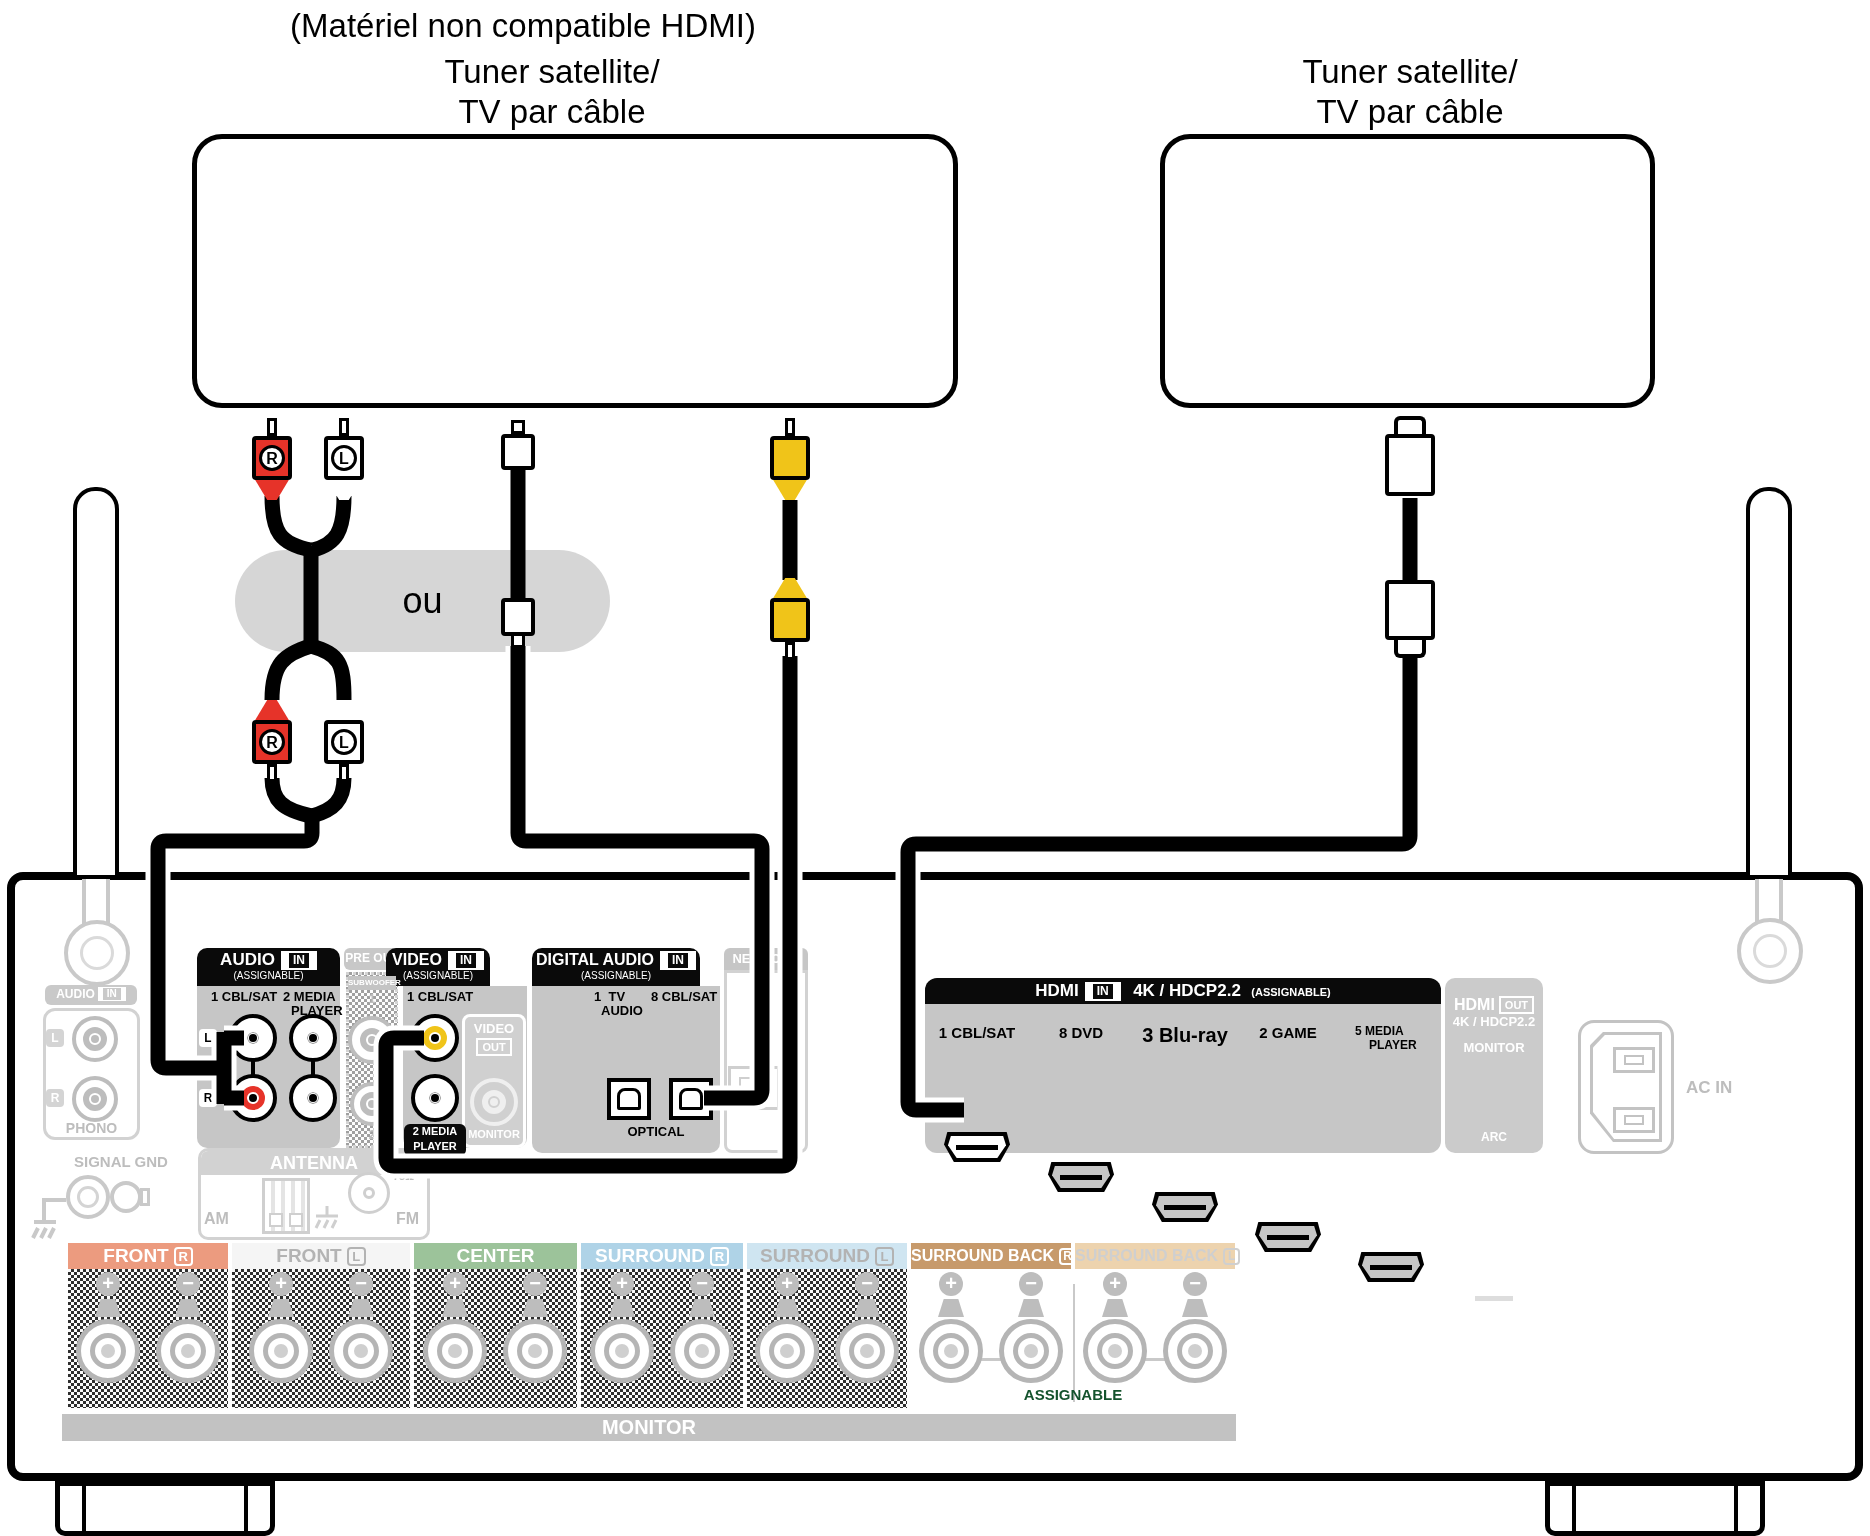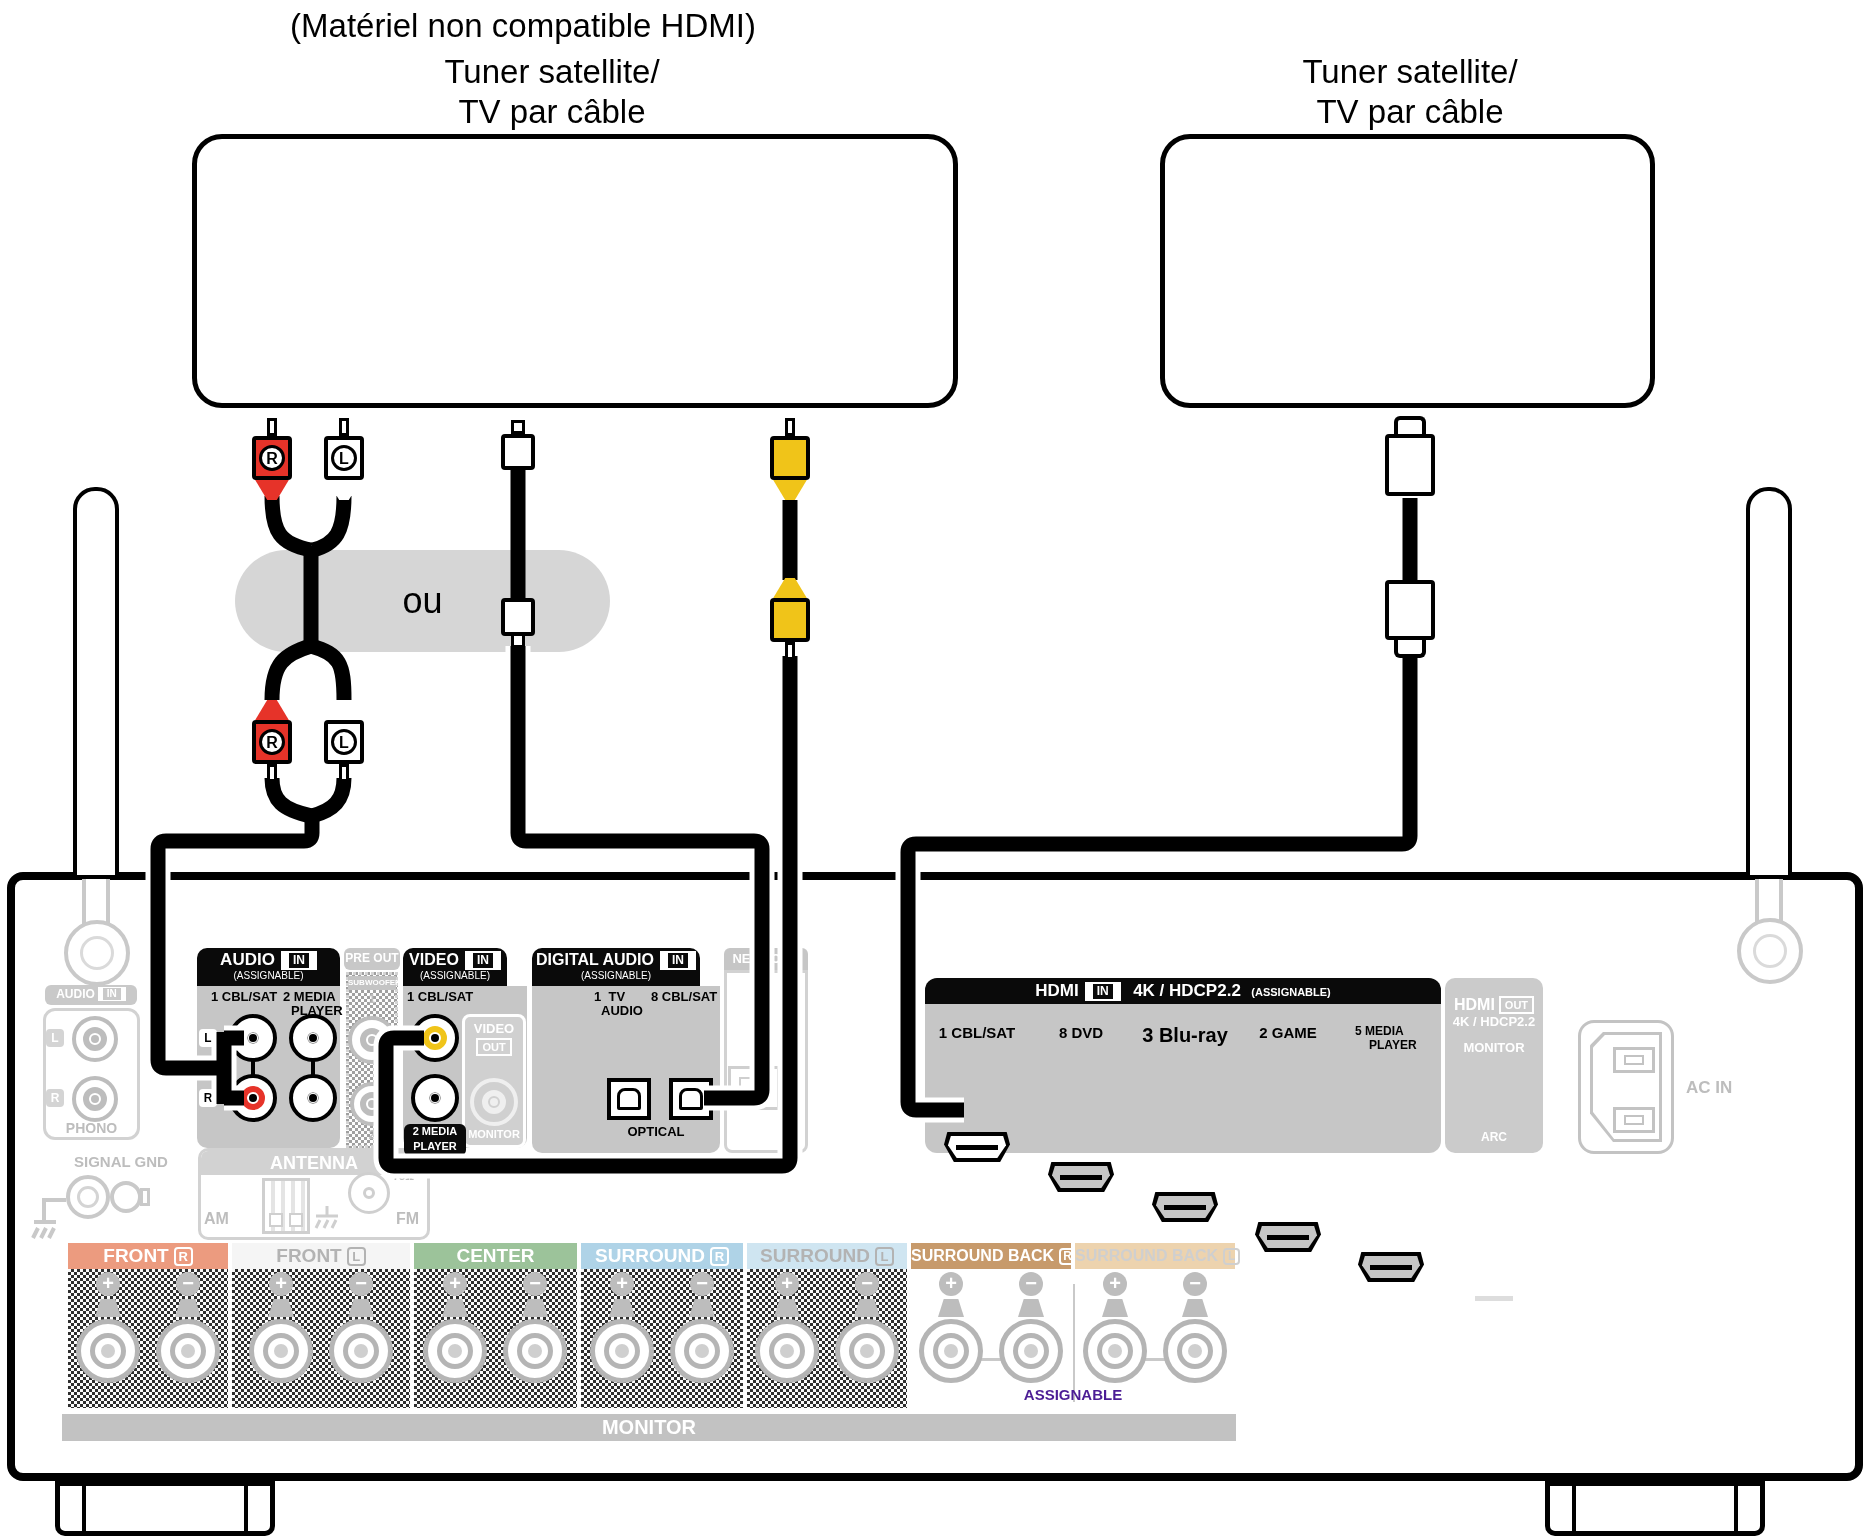--- a/index.html
+++ b/index.html
@@ -208,21 +208,21 @@
       <div class="rca3"></div>
     </div>
   </div>
 <div class="abs rca fade" style="left:350px;top:1082px;width:44px;height:44px;background:#fff;z-index:3">
     <div class="rca2">
       <div class="rca3"></div>
     </div>
   </div>
 <div class="abs ctr fadetxt" style="left:362px;top:1128px;width:20px;font-size:12px;z-index:3">2</div>
 
-<div class="abs blkhdr" style="left:403px;top:948px;width:104px;height:38px;z-index:2">
+<div class="abs blkhdr" style="left:386px;top:948px;width:104px;height:38px;z-index:2">
   <div style="font-size:16px;line-height:20px;font-weight:700;padding-top:2px"><span>VIDEO</span><span class="inchip">IN</span></div>
   <div style="font-size:10px;line-height:12px">(ASSIGNABLE)</div>
 </div>
 <div class="abs gbody" style="left:403px;top:986px;width:124px;height:162px;z-index:2"></div>
 <div class="abs lbl13" style="left:407px;top:989px;z-index:3">1 CBL/SAT</div>
 <div class="abs rca" style="left:411px;top:1014px;width:48px;height:48px;z-index:3">
     <div class="rca2" style="border-color:#F0C419">
       <div class="rca3"></div>
     </div>
   </div>
@@ -484,21 +484,21 @@
 <div class="abs post" style="left:1155px;top:1272px;z-index:3">
     <div class="psym">−</div>
     <div class="pneck"></div>
     <div class="pknob">
       <div class="pknob2">
         <div class="pknob3"></div>
       </div>
     </div>
   </div>
 
-<div class="abs ctr" style="left:963px;top:1386px;width:220px;font-size:15px;font-weight:700;color:#4c1d95;z-index:4">ASSIGNABLE</div>
+<div class="abs ctr" style="left:963px;top:1386px;width:220px;font-size:15px;font-weight:700;color:#14532d;z-index:4">ASSIGNABLE</div>
 <div class="abs ctr wt" style="left:62px;top:1414px;width:1174px;height:27px;background:#C2C2C2;font-size:20px;line-height:27px;font-weight:700;z-index:2">MONITOR</div>
 
 <svg class="abs" style="left:0;top:0;z-index:40" width="1870" height="1536">
   <defs>
     <path id="p1" d="M272,496 C272,532 280,544 311,550"></path>
     <path id="p2" d="M344,496 C344,532 336,544 313,550"></path>
     <path id="p3" d="M311,546 L311,652"></path>
     <path id="p4" d="M311,646 C284,654 272,664 272,700"></path>
     <path id="p5" d="M311,646 C340,654 344,664 344,700"></path>
     <path id="p6" d="M272,778 C272,800 282,810 312,816"></path>

